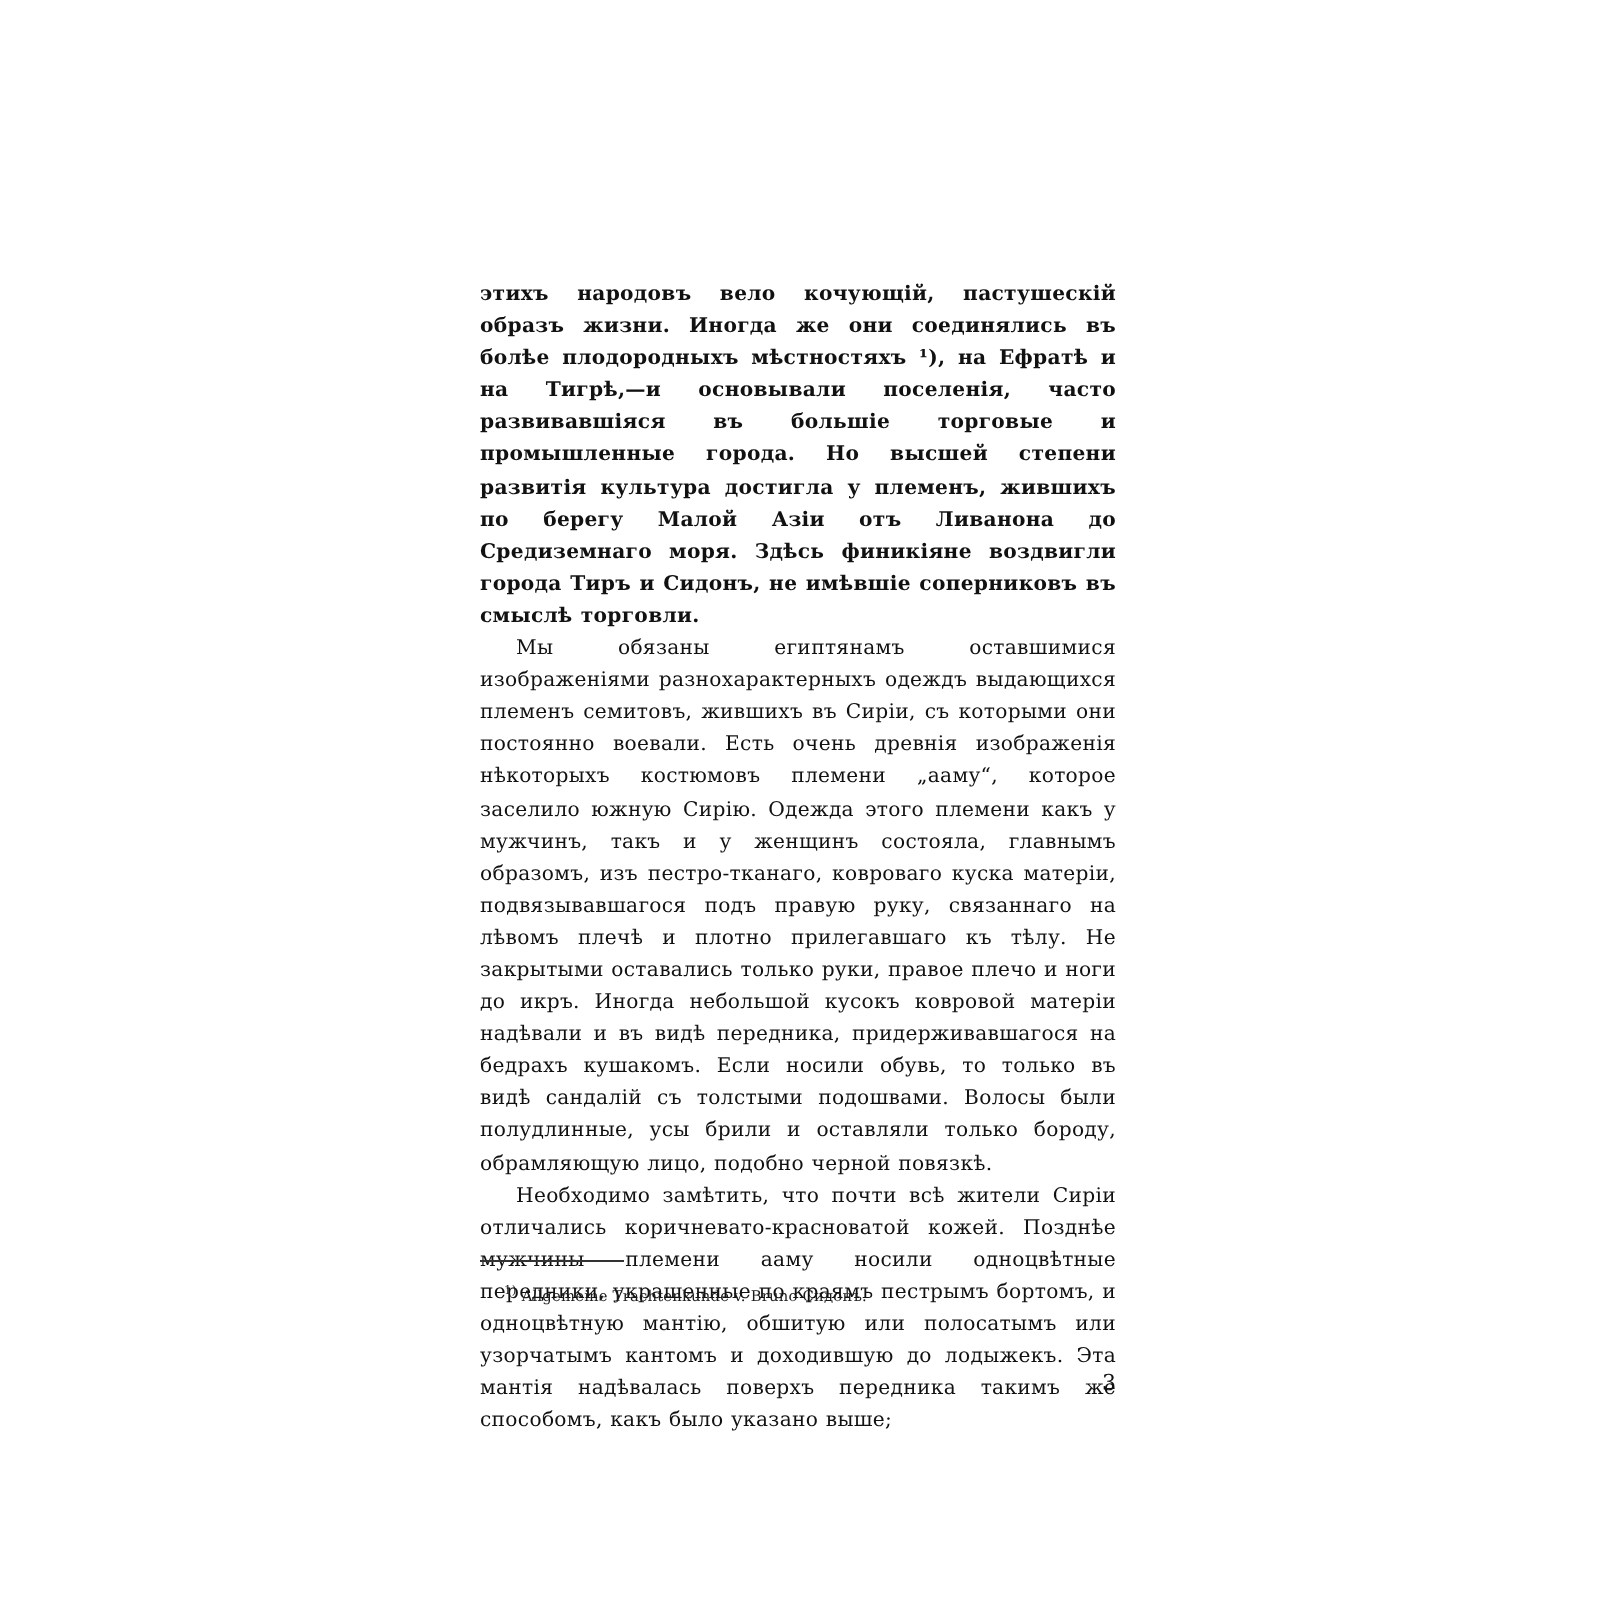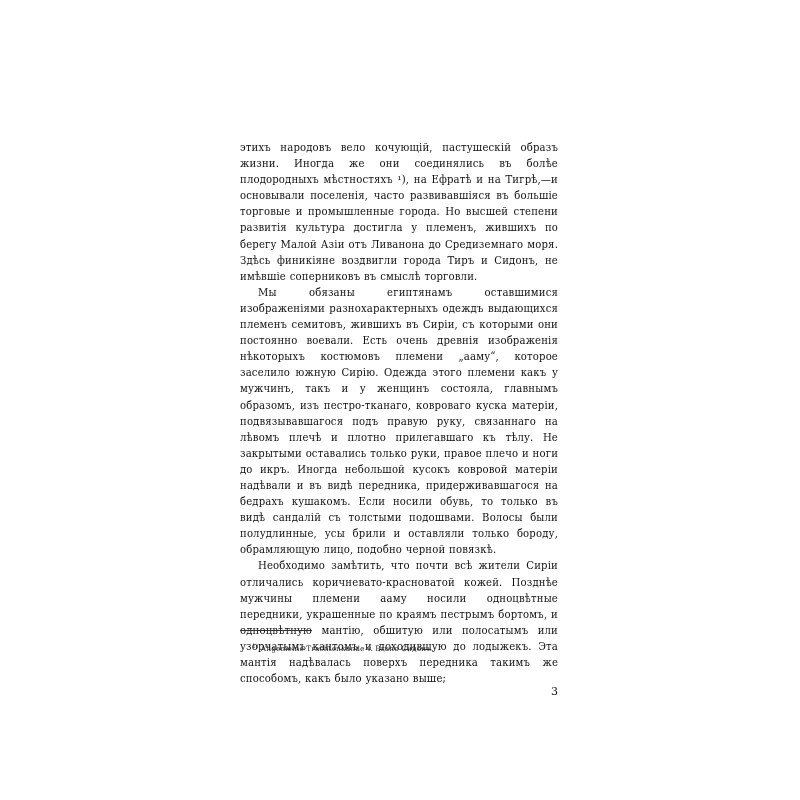--- a/index.html
+++ b/index.html
@@ -36,20 +36,21 @@
     text-justify: inter-word;
     letter-spacing: 0.15px;
     word-spacing: 0.4px;
   }
   .para {
     margin: 0;
     text-indent: 18px;
   }
   .para.first {
     text-indent: 0;
+    font-weight: bold;
   }
   .footnote-rule {
     position: absolute;
     left: 0;
     top: 490px;
     width: 72px;
     height: 1px;
     background: #333333;
   }
   .footnote {

